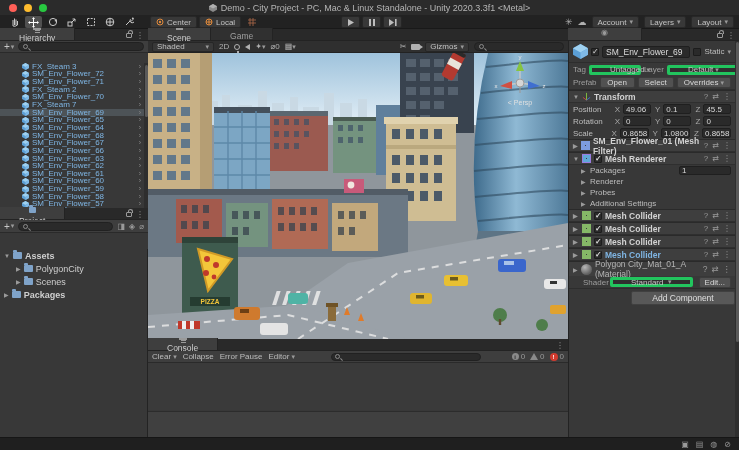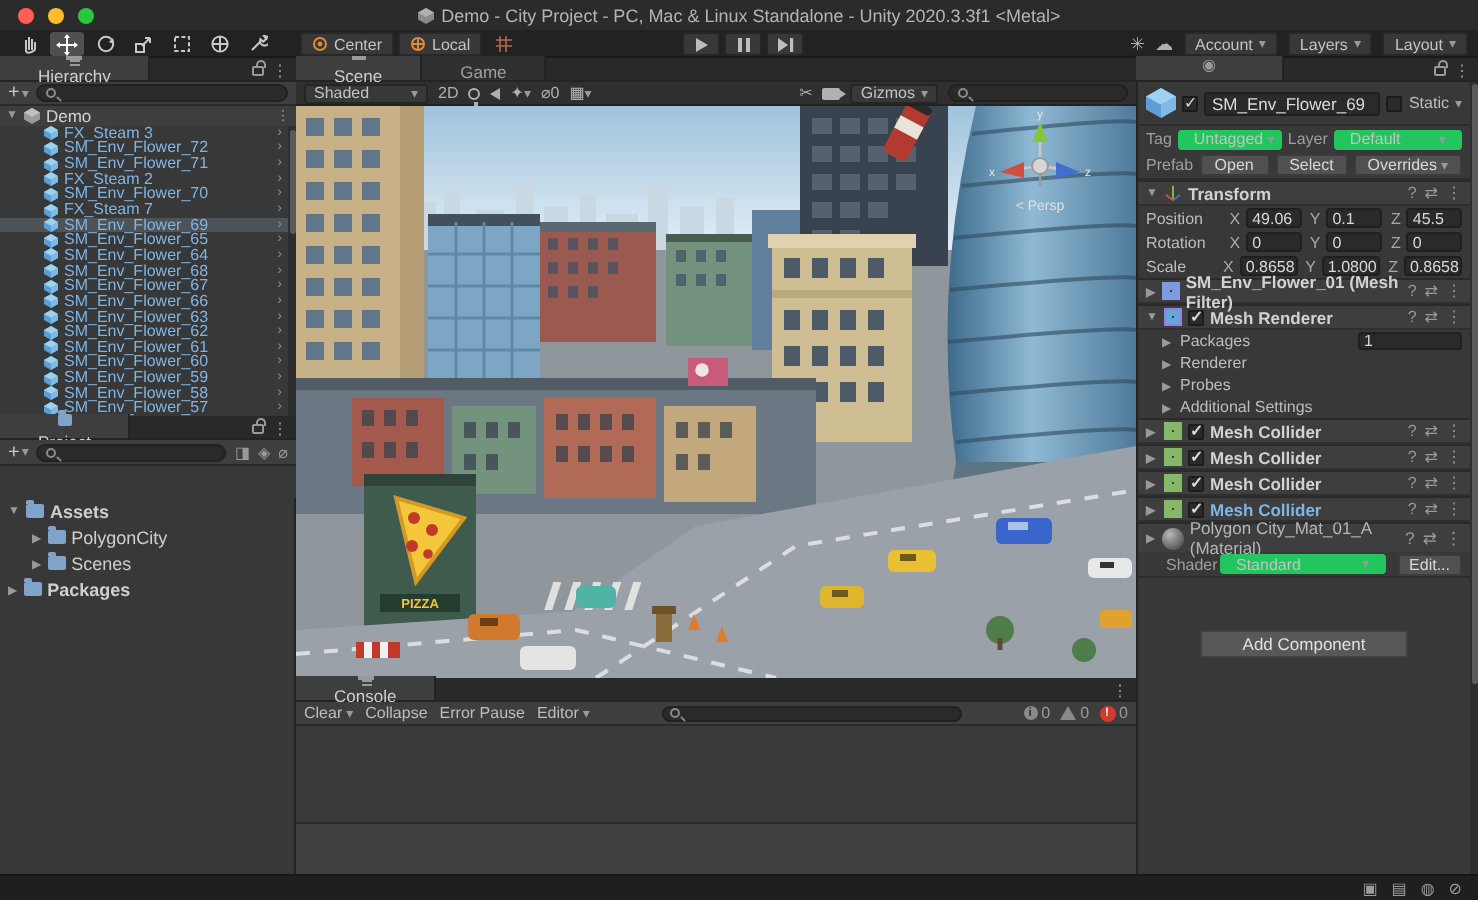--- a/index.html
+++ b/index.html
@@ -105,22 +105,22 @@
   .insp-tabbar { left:568px; top:29px; width:171px; }
   .insp-body { left:568px; top:41px; width:167px; height:396px; background:#383838; border-left:1px solid #232323; }
   .irow { display:flex; align-items:center; gap:3px; padding:0 4px; }
   .ihead { height:22px; border-bottom:1px solid #2d2d2d; }
   .namepill { flex:1; height:12px; background:#2a2a2a; border:1px solid #1f1f1f; border-radius:2px;
               font-size:8.5px; color:#dcdcdc; display:flex; align-items:center; padding:0 3px; }
   .chk { width:8px; height:8px; background:#2a2a2a; border:1px solid #1c1c1c; border-radius:1px; position:relative; flex:none; }
   .chk.on::after { content:"✓"; position:absolute; left:0px; top:-2px; font-size:8px; color:#dcdcdc; }
   .staticlbl { font-size:8px; color:#bdbdbd; }
   .tagrow { height:13px; font-size:8px; color:#9f9f9f; }
-  .dd { height:10px; background:#2f2f2f; border:5px solid #22c55e; border-radius:2px; font-size:8px;
-        color:#c3c3c3; display:flex; align-items:center; gap:2px; padding:0 3px; }
+  .dd { height:10px; background:#2f2f2f; border:3px solid #22c55e; border-radius:2px; font-size:8px;
+        color:#c3c3c3; display:flex; align-items:center; gap:2px; padding:0 18px; }
   .dd .ddarrow { margin-left:auto; }
   .prefabrow { height:14px; font-size:8px; color:#9f9f9f; border-bottom:1px solid #2d2d2d; }
   .pbtn { height:11px; background:#515151; border:1px solid #3c3c3c; border-radius:2px; color:#d8d8d8;
           font-size:8px; display:flex; align-items:center; justify-content:center; padding:0 6px; }
   .comphead { height:13px; background:#3e3e3e; border-top:1px solid #2a2a2a; border-bottom:1px solid #2f2f2f;
               font-size:8.5px; font-weight:bold; color:#d2d2d2; }
   .comphead .rt { margin-left:auto; display:flex; gap:4px; color:#9a9a9a; font-weight:normal; font-size:8px; }
   .foldarrow { font-size:6px; color:#9a9a9a; width:6px; }
   .vrow { height:12px; font-size:8px; color:#bdbdbd; }
   .vlabel { width:40px; color:#bdbdbd; }
@@ -137,21 +137,21 @@
   .gridic.blue { border-color:#7d9ce0; } .gridic.blue i { border-color:#7d9ce0; }
   .gridic.multi{ border-color:#9a7de0; } .gridic.multi i{ border-color:#5fa8d8; }
   .gridic.green{ border-color:#85b867; } .gridic.green i{ border-color:#85b867; }
   .collider-rows .irow:last-of-type .cname { color:#7fb5e3; }
   .mathead { height:15px; background:#3e3e3e; border-top:1px solid #2a2a2a; font-size:8.5px; color:#b5b5b5; }
   .sphere { width:11px; height:11px; border-radius:50%; flex:none;
             background:radial-gradient(circle at 35% 30%, #b8b8b8, #5f5f5f 70%); }
   .shaderrow { height:13px; font-size:8px; color:#9f9f9f; border-bottom:1px solid #2d2d2d; }
   .editbtn { height:11px; background:#515151; border:1px solid #3c3c3c; border-radius:2px; color:#d8d8d8;
              font-size:8px; display:flex; align-items:center; padding:0 5px; margin-left:3px; }
-  .addcomp-wrap { display:flex; justify-content:center; margin-top:26px; }
+  .addcomp-wrap { display:flex; justify-content:flex-end; margin-top:2px; }
   .addcomp { width:104px; height:14px; background:#585858; border:1px solid #404040; border-radius:2px;
              color:#e0e0e0; font-size:8.5px; display:flex; align-items:center; justify-content:center; }
   .iscroll { left:735px; top:41px; width:4px; height:396px; background:#2e2e2e; }
   .ithumb { position:absolute; left:0.5px; top:1px; width:3px; height:300px; background:#5a5a5a; border-radius:2px; }
 
   
   .statusbar { left:0; top:437px; width:739px; height:13px; background:#1f1f1f; border-top:1px solid #161616;
                display:flex; align-items:center; }
   .status-icons { margin-left:auto; display:flex; gap:7px; padding-right:8px; color:#9a9a9a; font-size:8px; }
 
@@ -293,29 +293,20 @@
     <div class="tab-end">
         <span class="lockicon"></span>
         <span class="kebab">⋮</span>
       </div>
   </div>
   <div class="abs ptoolbar hier-toolbar">
     <span class="plusbtn">+<span class="ddarrow">▾</span></span>
     <div class="searchpill">
         <span class="mag"></span>
       </div>
-  </div>
-  <div class="abs demo-row">
-    <span class="disc">▼</span>
-    <svg width="8" height="8" viewBox="0 0 10 10">
-        <polygon points="5,0 10,2.8 10,7.2 5,10 0,7.2 0,2.8" fill="#9a9a9a"></polygon>
-        <polygon points="5,0 10,2.8 5,5.6 0,2.8" fill="#c0c0c0"></polygon>
-      </svg>
-    <span>Demo</span>
-    <span class="burger">⋮</span>
   </div>
   <div class="abs hier-list">
 
       <div class="hrow">
         <svg class="pcube" viewBox="0 0 10 10">
           <polygon points="5,0 10,2.8 10,7.2 5,10 0,7.2 0,2.8" fill="#5b9fd6"></polygon>
           <polygon points="5,0 10,2.8 5,5.6 0,2.8" fill="#9fd1f0"></polygon>
           <polygon points="5,5.6 10,2.8 10,7.2 5,10" fill="#7fb9e6"></polygon>
         </svg>
         <span class="hlabel">FX_Steam 3</span>

